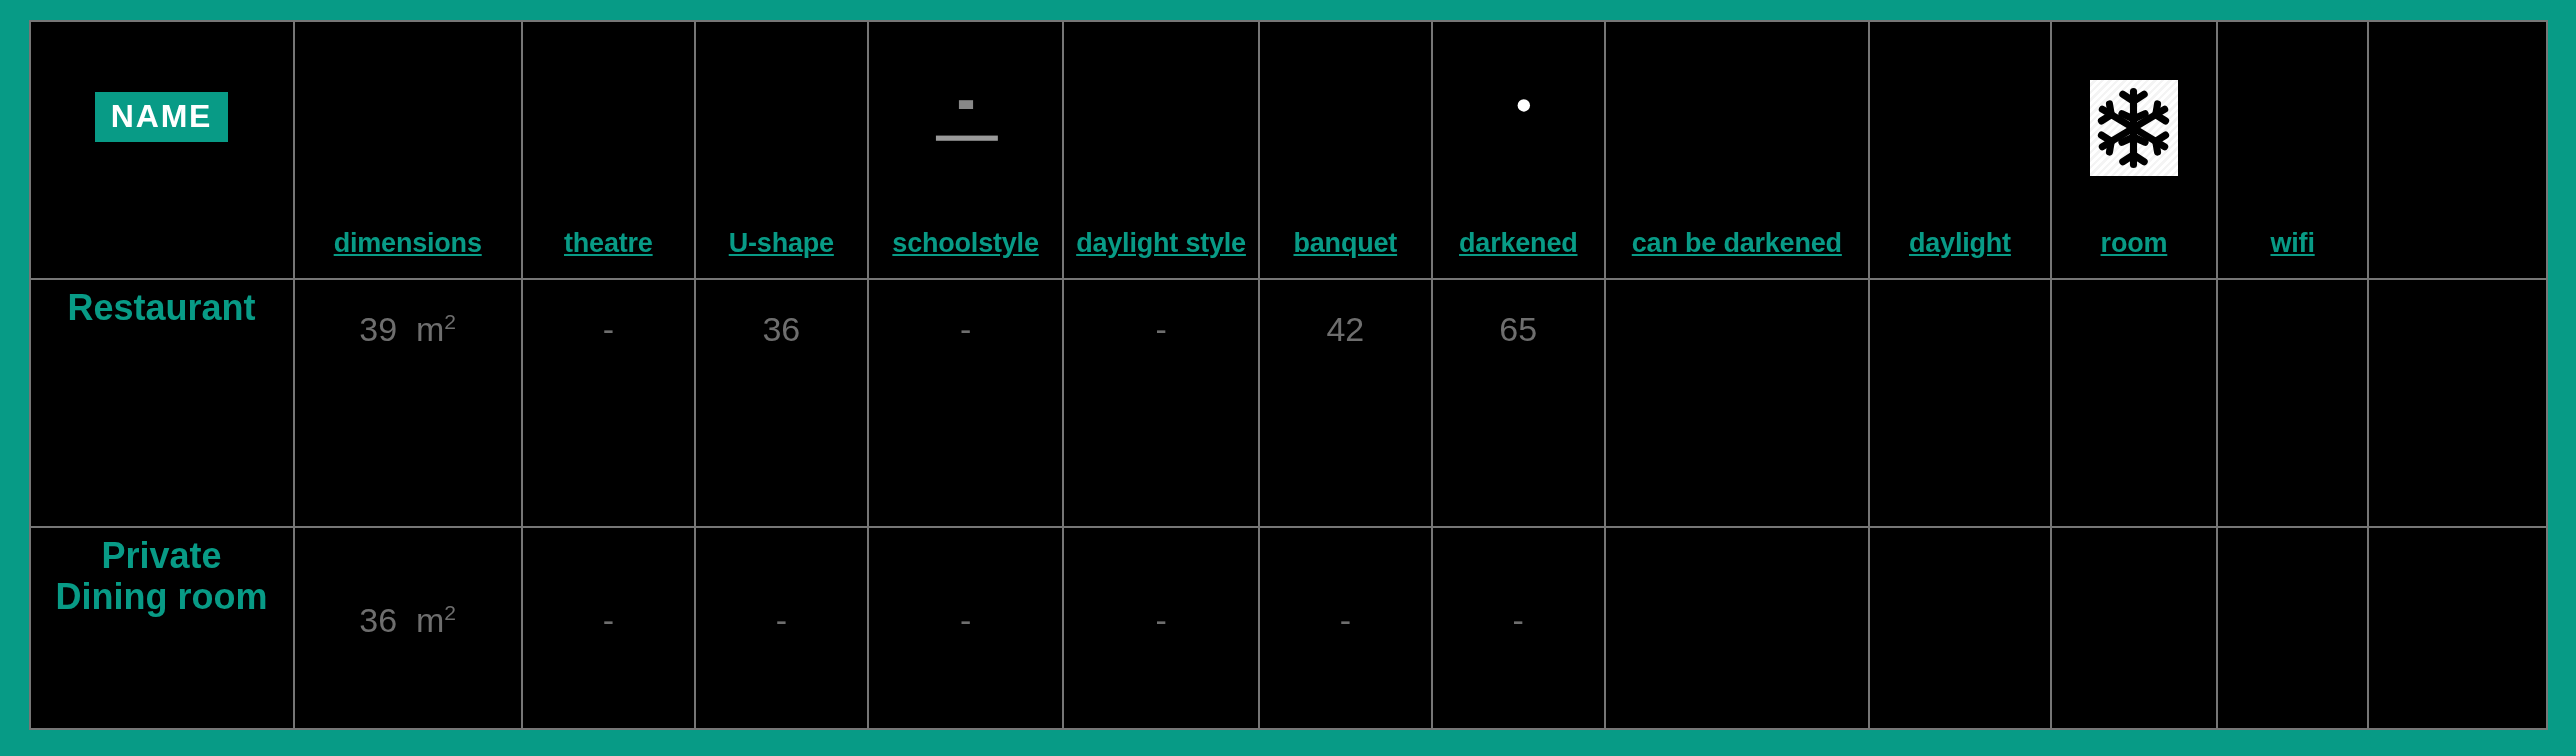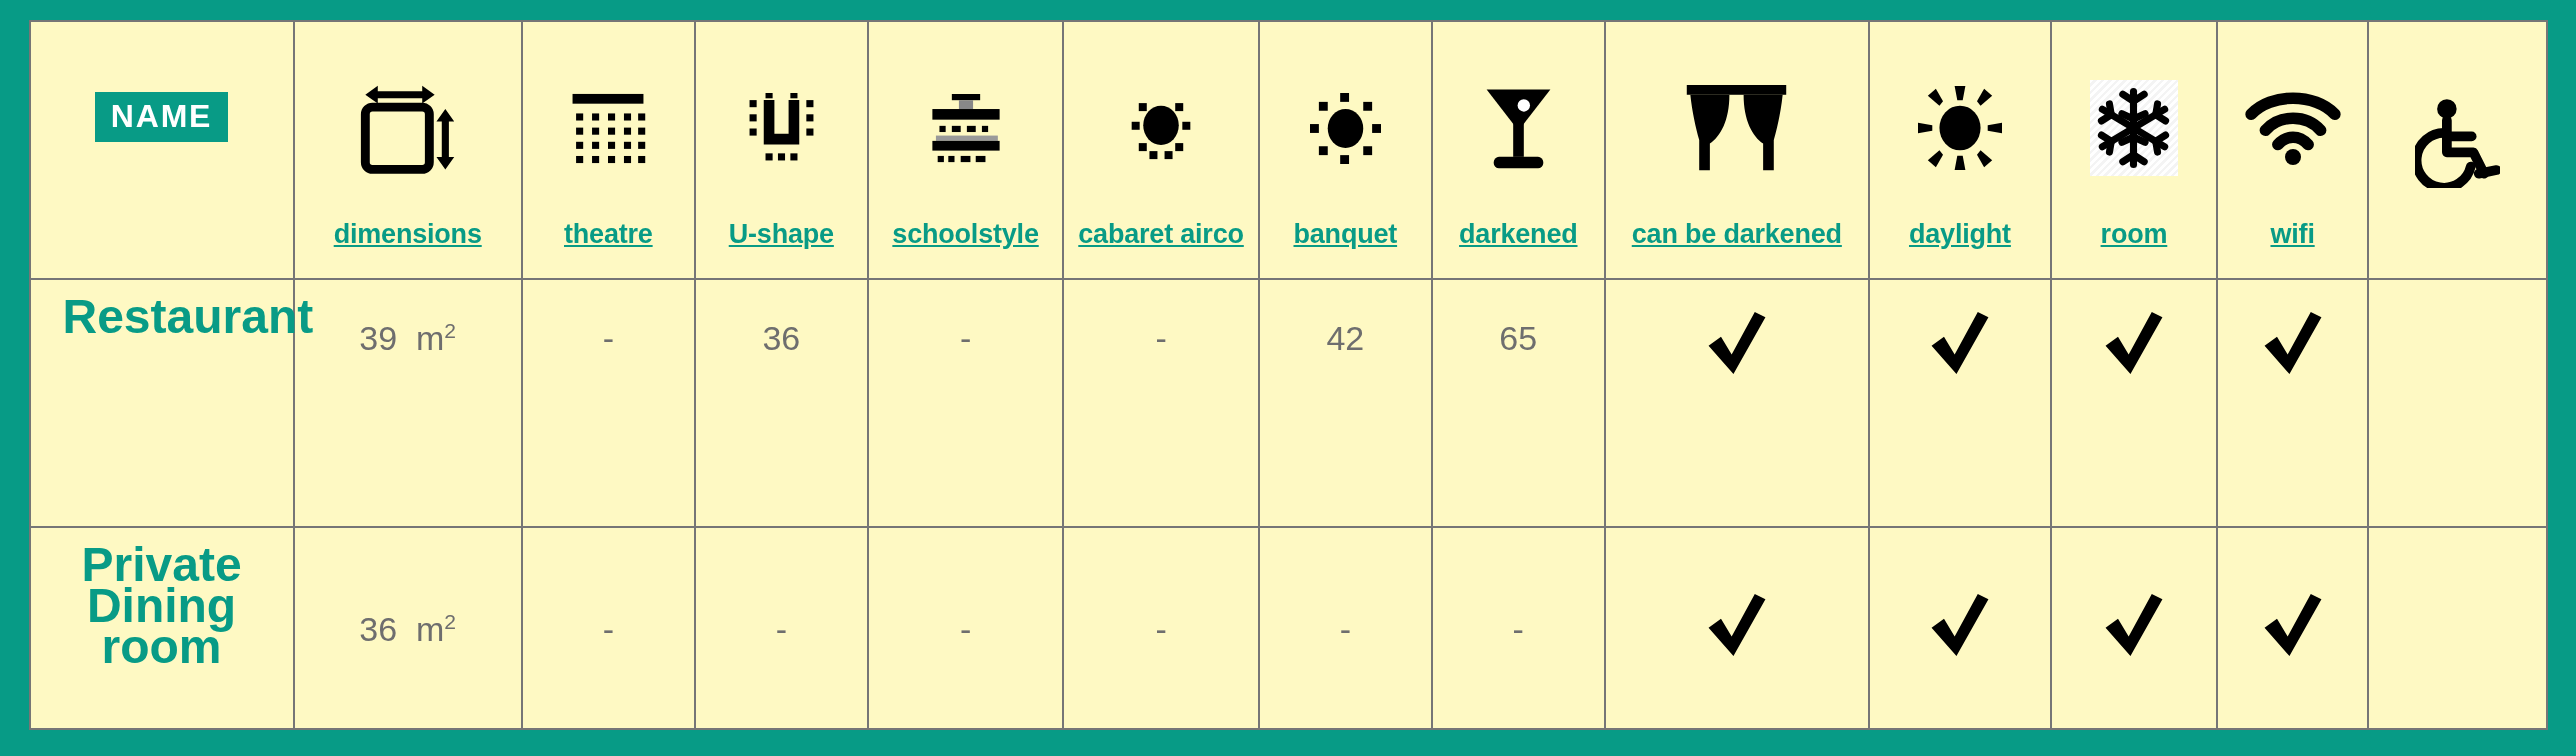--- a/index.html
+++ b/index.html
@@ -19,22 +19,22 @@
   table.meeting-table{
     border-collapse:collapse;
     width:2519px;
     height:710px;
     table-layout:fixed;
     background:#fff;
   }
   table.meeting-table td,
   table.meeting-table th{
     border:2.7px solid #767676;
-    background:#fef9c3;
-    padding:16px;
+    background:#000000;
+    padding:7px;
     text-align:center;
     vertical-align:top;
     box-sizing:border-box;
     margin-left:24px;
   }
   
   col.c-name{width:258px;}
   col.c-dim{width:223px;}
   col.c-std{width:169px;}
   col.c-wide{width:191px;}
@@ -91,21 +91,21 @@
   }
 
   
   tbody td{vertical-align:top;}
   tbody tr.r1 td{height:247px;}
   tbody tr.r2 td{height:201px;}
   .cell-pad{padding-top:23px;}
   .room-name{
     color:#089b86;
     font-weight:bold;
-    font-size:48px;
+    font-size:36px;
     line-height:41px;
     padding:0 16px;
   }
   .val{
     color:#6e6e6e;
     font-size:34px;
     line-height:39px;
   }
   .val sup{font-size:0.62em;vertical-align:super;line-height:0;}
   .check{
@@ -262,21 +262,21 @@
                 <rect x="4" y="29" width="9" height="9"></rect>
                 <rect x="61" y="29" width="9" height="9"></rect>
                 <rect x="12" y="53" width="9" height="9"></rect>
                 <rect x="53" y="53" width="9" height="9"></rect>
                 <rect x="24" y="62" width="9" height="9"></rect>
                 <rect x="41" y="62" width="9" height="9"></rect>
                 <rect x="12" y="8" width="9" height="9"></rect>
                 <rect x="53" y="8" width="9" height="9"></rect>
               </svg>
             </div>
-            <span class="head-label">cabaret airco</span>
+            <span class="head-label">daylight style</span>
           </div>
         </th>
 
         <th>
           <div class="head-inner">
             <div class="icon-wrap">
               <svg width="71" height="71" viewBox="0 0 80 80" fill="#000">
                 <ellipse cx="40" cy="40" rx="20" ry="22"></ellipse>
                 <rect x="34" y="0" width="10" height="10"></rect>
                 <rect x="34" y="70" width="10" height="10"></rect>

